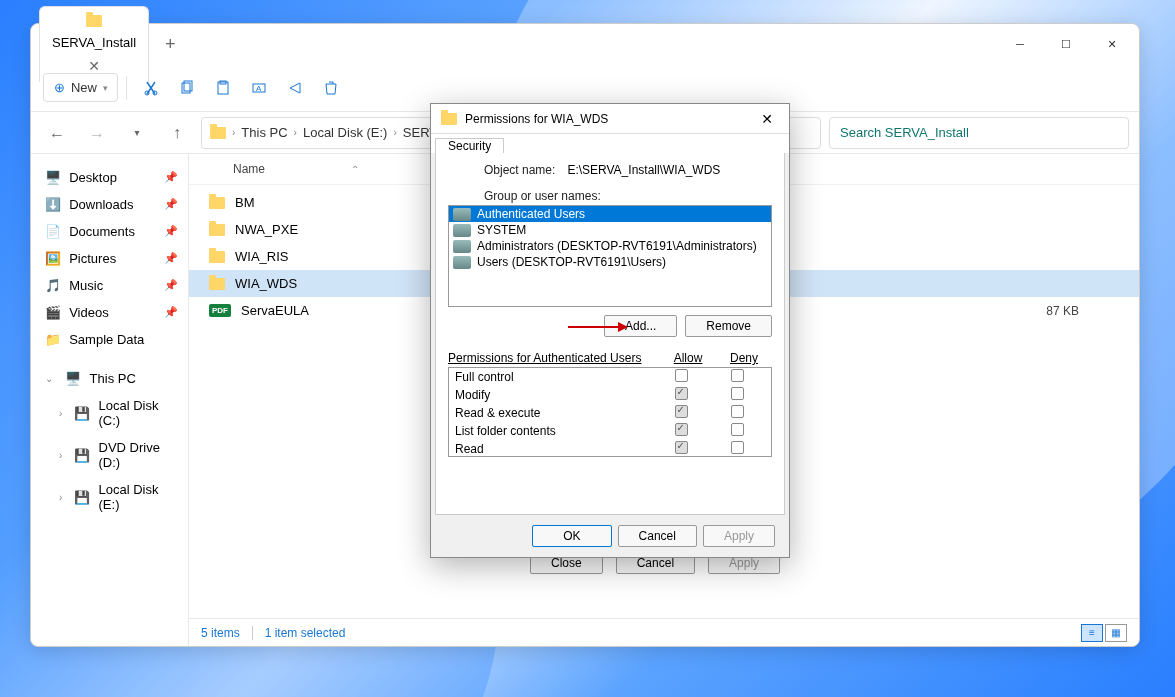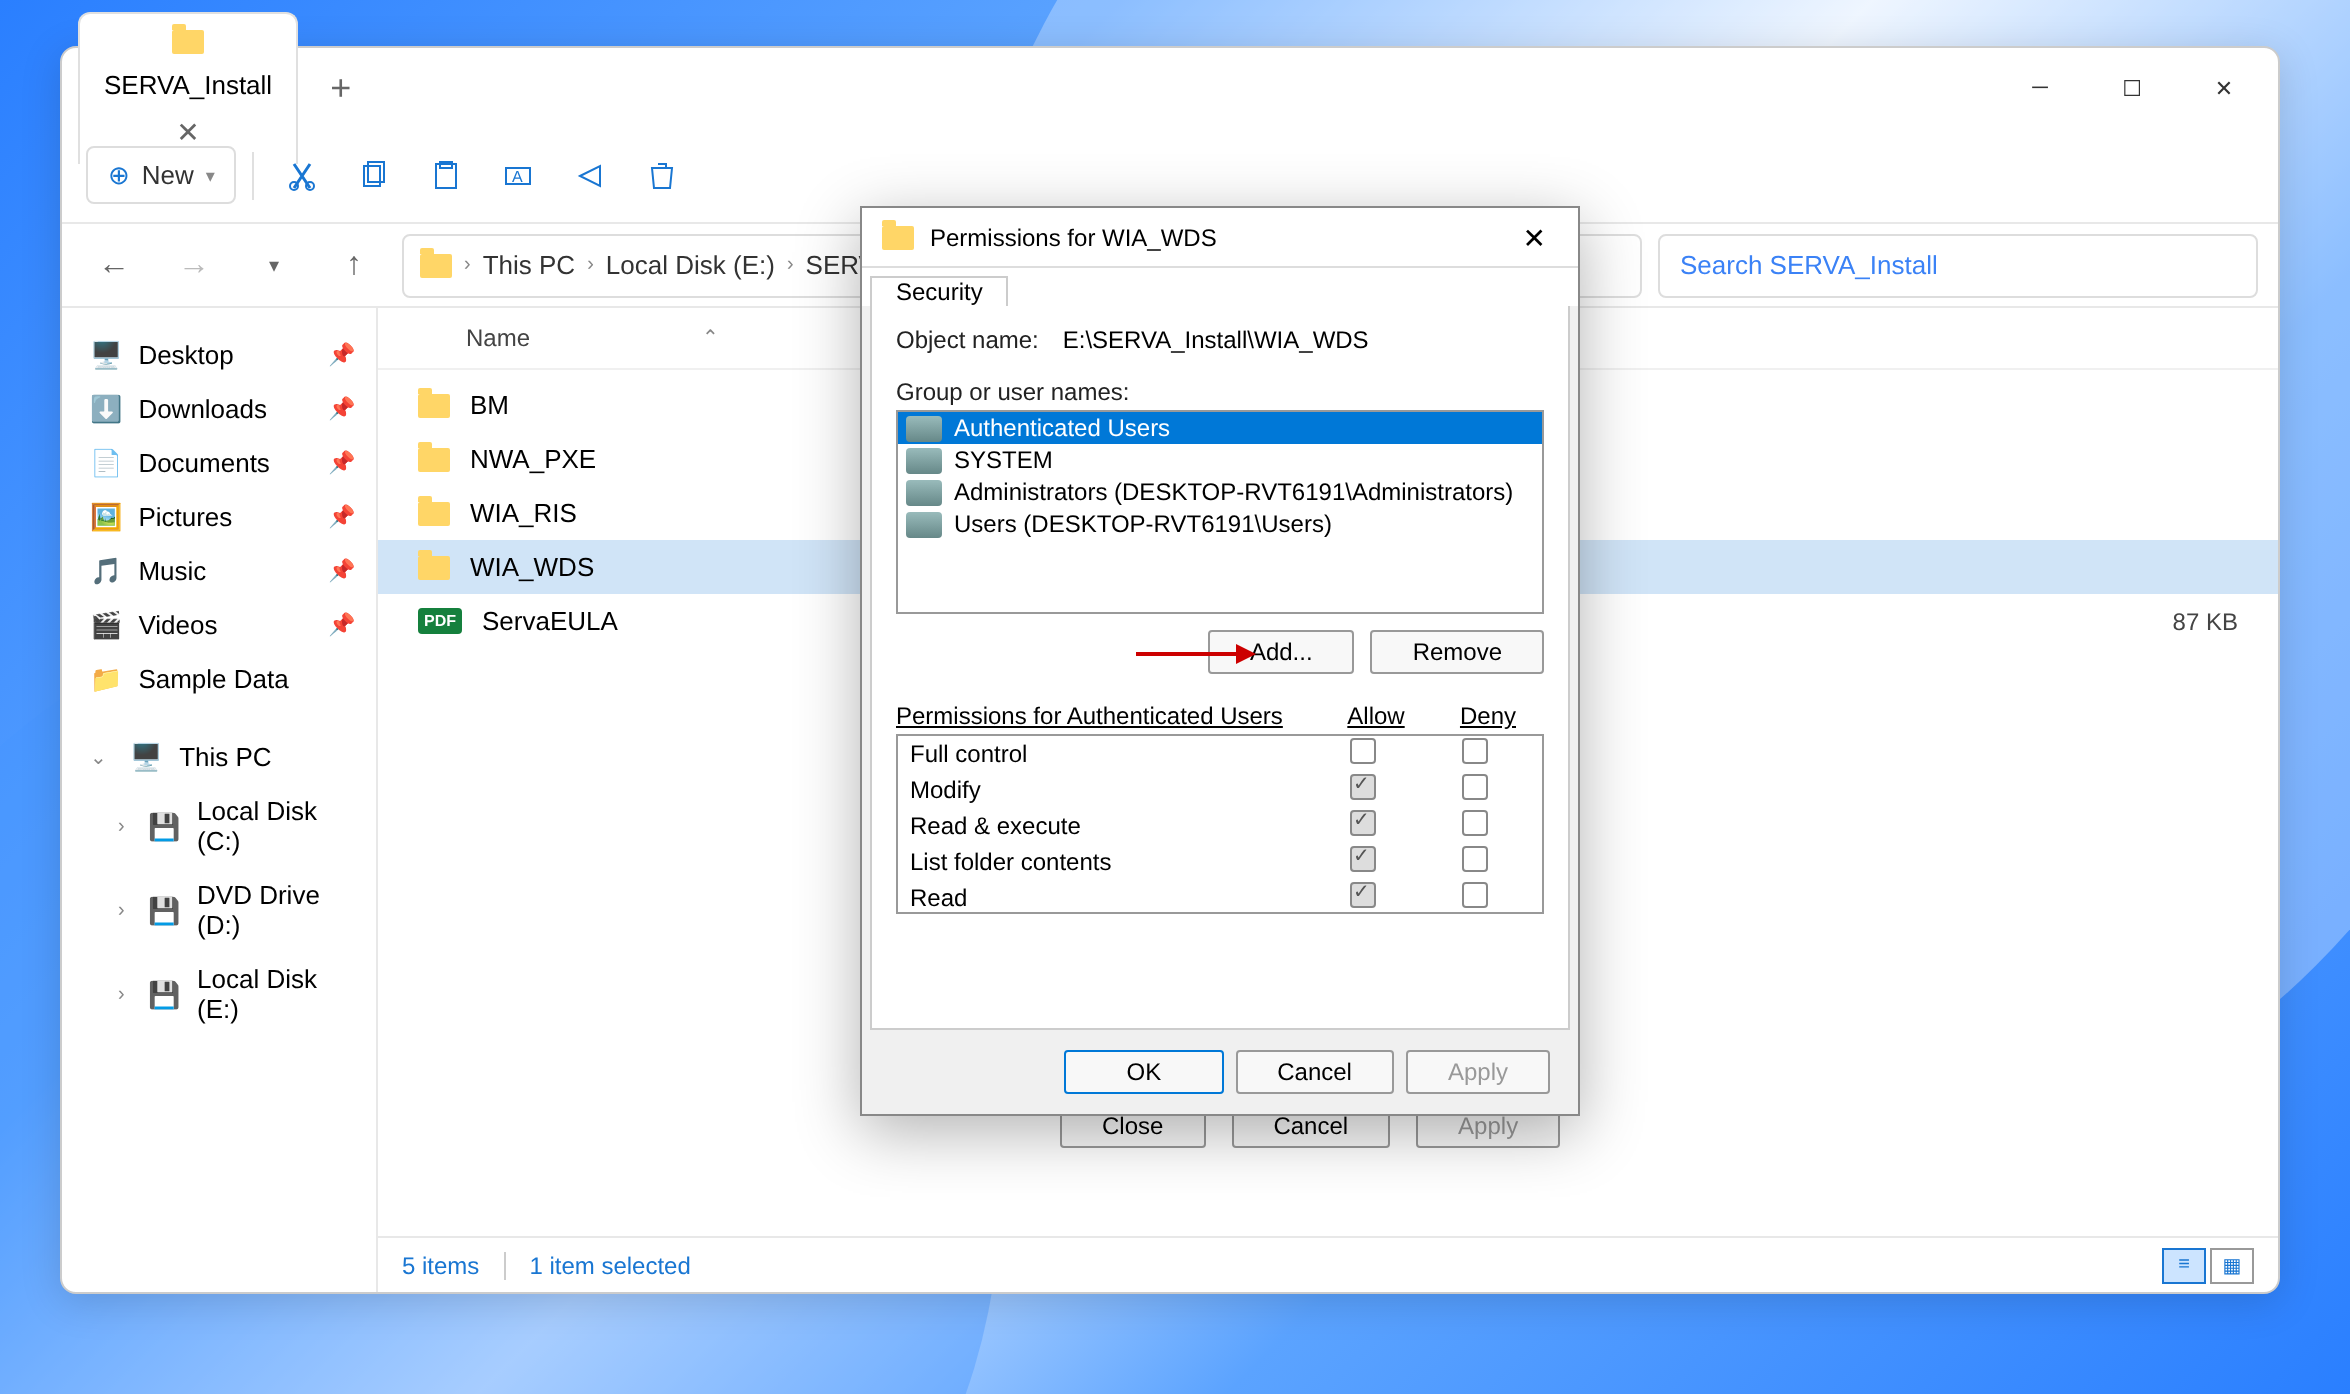--- a/index.html
+++ b/index.html
@@ -19,53 +19,53 @@
 .toolbar-btn { display: flex; align-items: center; gap: 6px; padding: 6px 10px; border-radius: 4px; font-size: 13px; color: #333; cursor: pointer; }
 .toolbar-btn.new { border: 1px solid #ddd; }
 .toolbar-sep { width: 1px; height: 24px; background: #e0e0e0; margin: 0 4px; }
 .toolbar-icon { width: 32px; height: 32px; display: flex; align-items: center; justify-content: center; color: #1976d2; border-radius: 4px; }
 
 .navbar { height: 42px; display: flex; align-items: center; padding: 0 10px; gap: 8px; border-bottom: 1px solid #e8e8e8; }
 .nav-btn { width: 32px; height: 32px; display: flex; align-items: center; justify-content: center; color: #666; border-radius: 4px; }
 .breadcrumb { flex: 1; display: flex; align-items: center; border: 1px solid #ddd; border-radius: 4px; height: 32px; padding: 0 8px; gap: 6px; font-size: 13px; }
 .bc-item { color: #333; }
 .bc-sep { color: #888; font-size: 10px; }
-.search { width: 300px; height: 32px; border: 1px solid #ddd; border-radius: 4px; padding: 0 10px; font-size: 13px; color: #3b82f6; display: flex; align-items: center; }
+.search { width: 300px; height: 32px; border: 1px solid #ddd; border-radius: 4px; padding: 0 10px; font-size: 13px; color: #0f766e; display: flex; align-items: center; }
 
 .content { flex: 1; display: flex; overflow: hidden; }
 .sidebar { width: 158px; padding: 10px 0; border-right: 1px solid #e8e8e8; overflow-y: auto; font-size: 13px; }
 .side-item { display: flex; align-items: center; gap: 8px; padding: 6px 14px; cursor: pointer; position: relative; }
 .side-item .pin { position: absolute; right: 10px; color: #888; font-size: 11px; }
 .side-item.indent { padding-left: 28px; }
 .side-group { margin-bottom: 12px; }
 .side-chev { color: #888; font-size: 10px; margin-right: 4px; }
 
 .main { flex: 1; display: flex; flex-direction: column; }
 .col-header { display: flex; padding: 8px 20px; font-size: 12px; color: #444; border-bottom: 1px solid #f0f0f0; }
 .col-header .col { display: flex; align-items: center; gap: 6px; }
 .filelist { flex: 1; padding: 4px 0; }
 .file-row { display: flex; align-items: center; gap: 10px; padding: 6px 20px; font-size: 13px; cursor: pointer; }
 .file-row.selected { background: #d0e4f7; }
-.file-row .size { margin-left: auto; color: #444; font-size: 12px; }
+.file-row .size { margin-left: auto; margin-right: 40px; color: #444; font-size: 12px; }
 
 .statusbar { height: 28px; border-top: 1px solid #e8e8e8; display: flex; align-items: center; padding: 0 12px; font-size: 12px; color: #1976d2; gap: 4px; }
 .status-sep { width: 1px; height: 14px; background: #ccc; margin: 0 8px; }
 .view-icons { margin-left: auto; display: flex; gap: 2px; }
 .view-icon { width: 22px; height: 18px; border: 1px solid #999; display: flex; align-items: center; justify-content: center; font-size: 10px; }
 .view-icon.active { background: #cce4ff; border-color: #1976d2; }
 
 .dialog { position: absolute; top: 103px; left: 430px; width: 360px; height: 455px; background: #f0f0f0; border: 1px solid #888; box-shadow: 0 8px 30px rgba(0,0,0,0.3); z-index: 100; font-size: 12px; display: flex; flex-direction: column; }
 .dlg-title { height: 30px; background: #fff; display: flex; align-items: center; padding: 0 10px; gap: 8px; border-bottom: 1px solid #ddd; }
 .dlg-close { margin-left: auto; font-size: 14px; cursor: pointer; padding: 2px 6px; }
 .dlg-tabs { display: flex; padding: 4px 4px 0; background: #fff; }
 .dlg-tab { padding: 0 12px; border: 1px solid #ccc; border-bottom: none; background: #f8f8f8; font-size: 12px; }
 .dlg-tab.active { background: #fff; }
 .dlg-body { flex: 1; background: #fff; margin: 0 4px; padding: 10px 12px; border: 1px solid #ccc; border-top: none; display: flex; flex-direction: column; }
 .obj-row { display: flex; gap: 12px; margin-bottom: 12px; }
-.label { color: #222; }
+.label { color: #222; margin-left: 36px; }
 .listbox { border: 1px solid #999; height: 102px; margin-top: 2px; overflow: auto; background: #fff; }
 .list-row { display: flex; align-items: center; gap: 6px; padding: 1px 4px; font-size: 12px; }
 .list-row.sel { background: #0078d7; color: #fff; }
 .btn-row { display: flex; justify-content: flex-end; gap: 8px; margin-top: 8px; position: relative; }
 .btn { border: 1px solid #999; background: #f8f8f8; padding: 3px 20px; font-size: 12px; cursor: pointer; border-radius: 2px; }
 .btn.primary { border: 1px solid #0078d7; }
 .btn.disabled { color: #999; }
 .arrow { position: absolute; left: 120px; top: 4px; }
 .perm-header { display: flex; margin-top: 14px; text-decoration: underline; }
 .perm-header .phl { flex: 1; }

